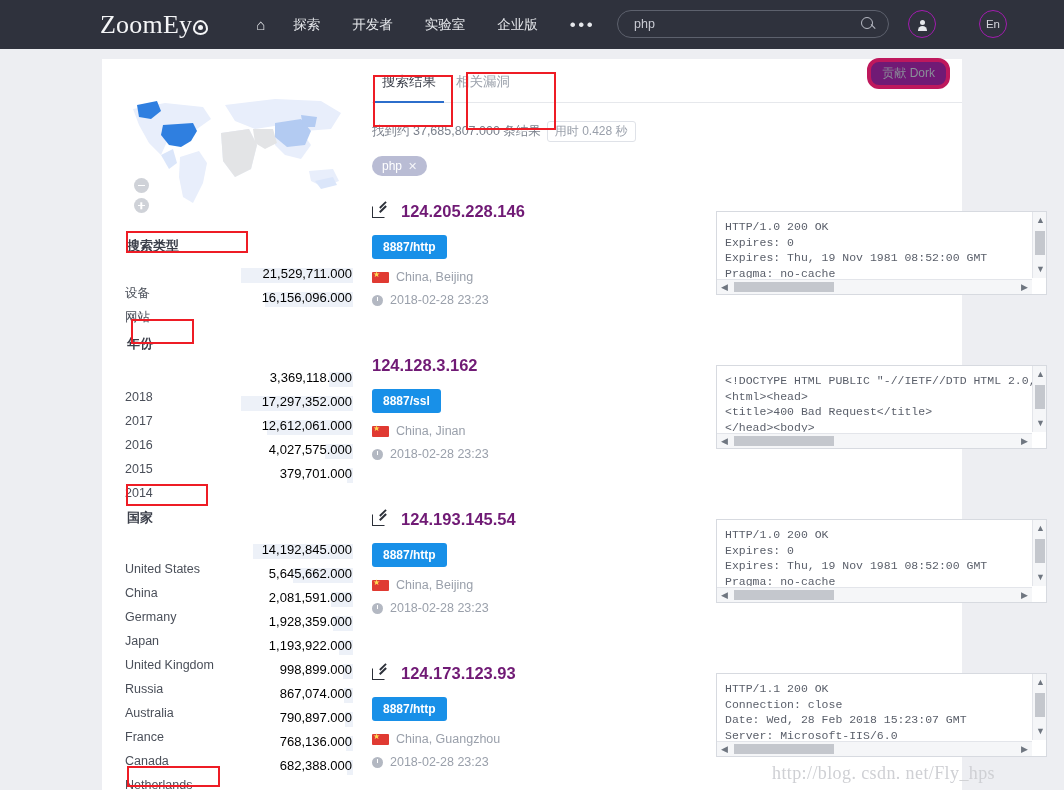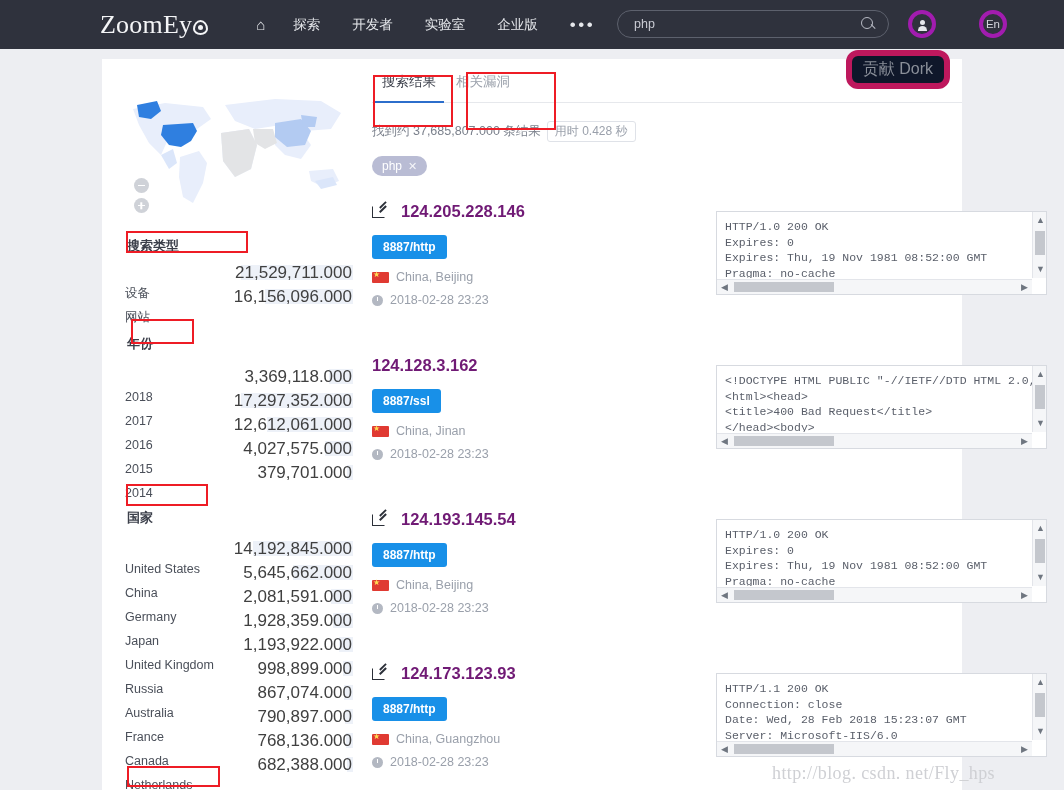--- a/index.html
+++ b/index.html
@@ -70,21 +70,21 @@
     width: 10px; height: 10px; border: 1.4px solid #b7bac4; border-radius: 50%;
   }
   .searchbox .mag::after {
     content: ""; position: absolute; left: 14px; top: 15px;
     width: 6px; height: 1.4px; background: #b7bac4;
     transform: rotate(45deg);
   }
   .circbtn {
     position: absolute; top: 10px;
     width: 28px; height: 28px; border-radius: 50%;
-    border: 4px solid #a21caf;
+    border: 1px solid #a21caf;
     display: flex; align-items: center; justify-content: center;
     color: #d4d6dd; font-size: 11.5px; cursor: pointer;
   }
   .circbtn.user { left: 908px; }
   .circbtn.lang { left: 979px; }
   .usericon {
     width: 9px; height: 9px; position: relative;
   }
   .usericon::before {
     content: ""; position: absolute; left: 2px; top: 0;
@@ -132,21 +132,21 @@
   }
   .facet-row .lbl { color: #4a4f59; margin-top: 40px; }
   .facet-row .numwrap {
     position: relative; display: inline-block; text-align: right;
   }
   .facet-row .bar {
     position: absolute; right: 0; top: 2px; height: 15px;
     background: #edf1f8;
   }
   .facet-row .num {
-    position: relative; color: #404040; font-size: 17px;
+    position: relative; color: #000000; font-size: 13px;
     padding: 0 1px;
   }
 
   
   .main { position: absolute; left: 270px; top: 0px; width: 590px; }
   .tabs {
     position: relative; height: 44px;
     border-bottom: 1px solid #e6e8ec;
     display: flex; align-items: flex-end; padding-left: 0px;
   }
@@ -154,23 +154,23 @@
     font-size: 13.5px; color: #9aa0ab; padding: 0 10px 11px 10px;
     cursor: pointer; position: relative;
   }
   .tab.active { color: #3b3f4a; }
   .tab.active::after {
     content: ""; position: absolute; left: 2px; right: 2px; bottom: -1px;
     height: 2.5px; background: #2c6ecb;
   }
   .dork {
     position: absolute; right: 12px; bottom: 13px;
-    border: 6px solid #be185d; border-radius: 12px;
-    font-size: 16px; color: #8a8f99; padding: 3px 11px;
-    cursor: pointer; background: #0f172a;
+    border: 4px solid #be185d; border-radius: 12px;
+    font-size: 12px; color: #8a8f99; padding: 3px 11px;
+    cursor: pointer; background: #701a75;
   }
   .statline {
     margin-top: 18px; font-size: 12.5px; color: #7b818c;
     display: flex; align-items: center; gap: 6px;
   }
   .timing {
     border: 1px solid #dfe2e8; border-radius: 3px;
     padding: 1px 7px; color: #9aa0ab; font-size: 12px;
   }
   .chips { margin-top: 14px; }

